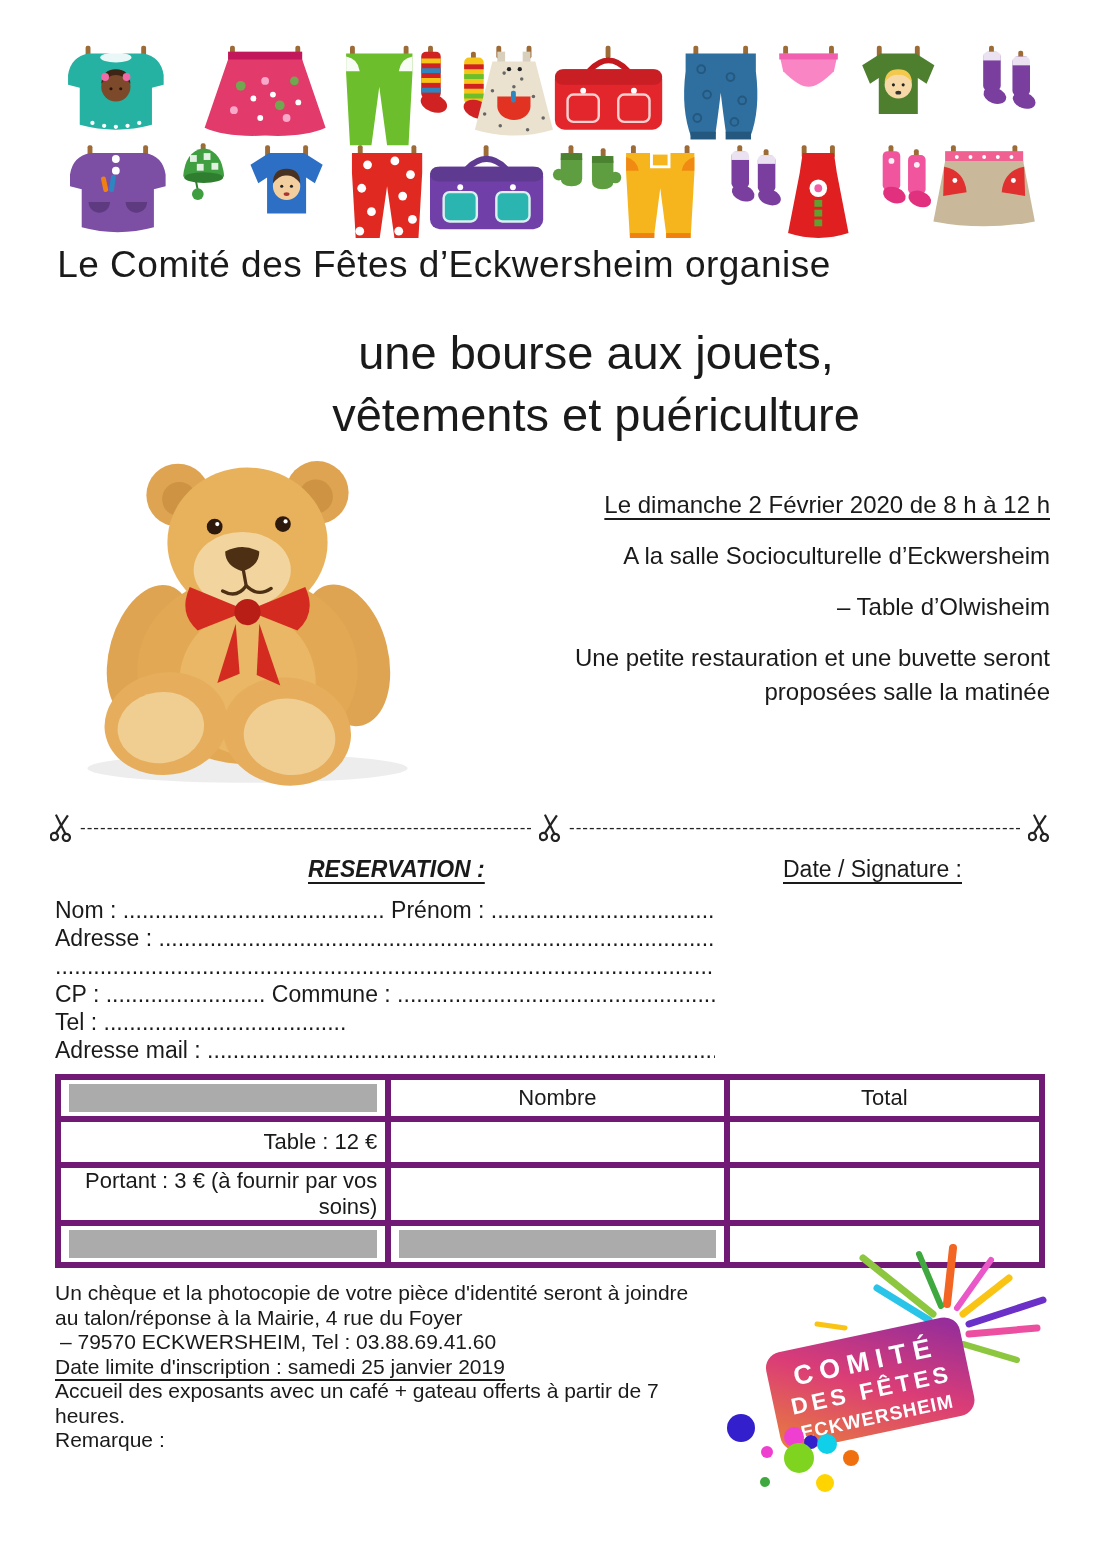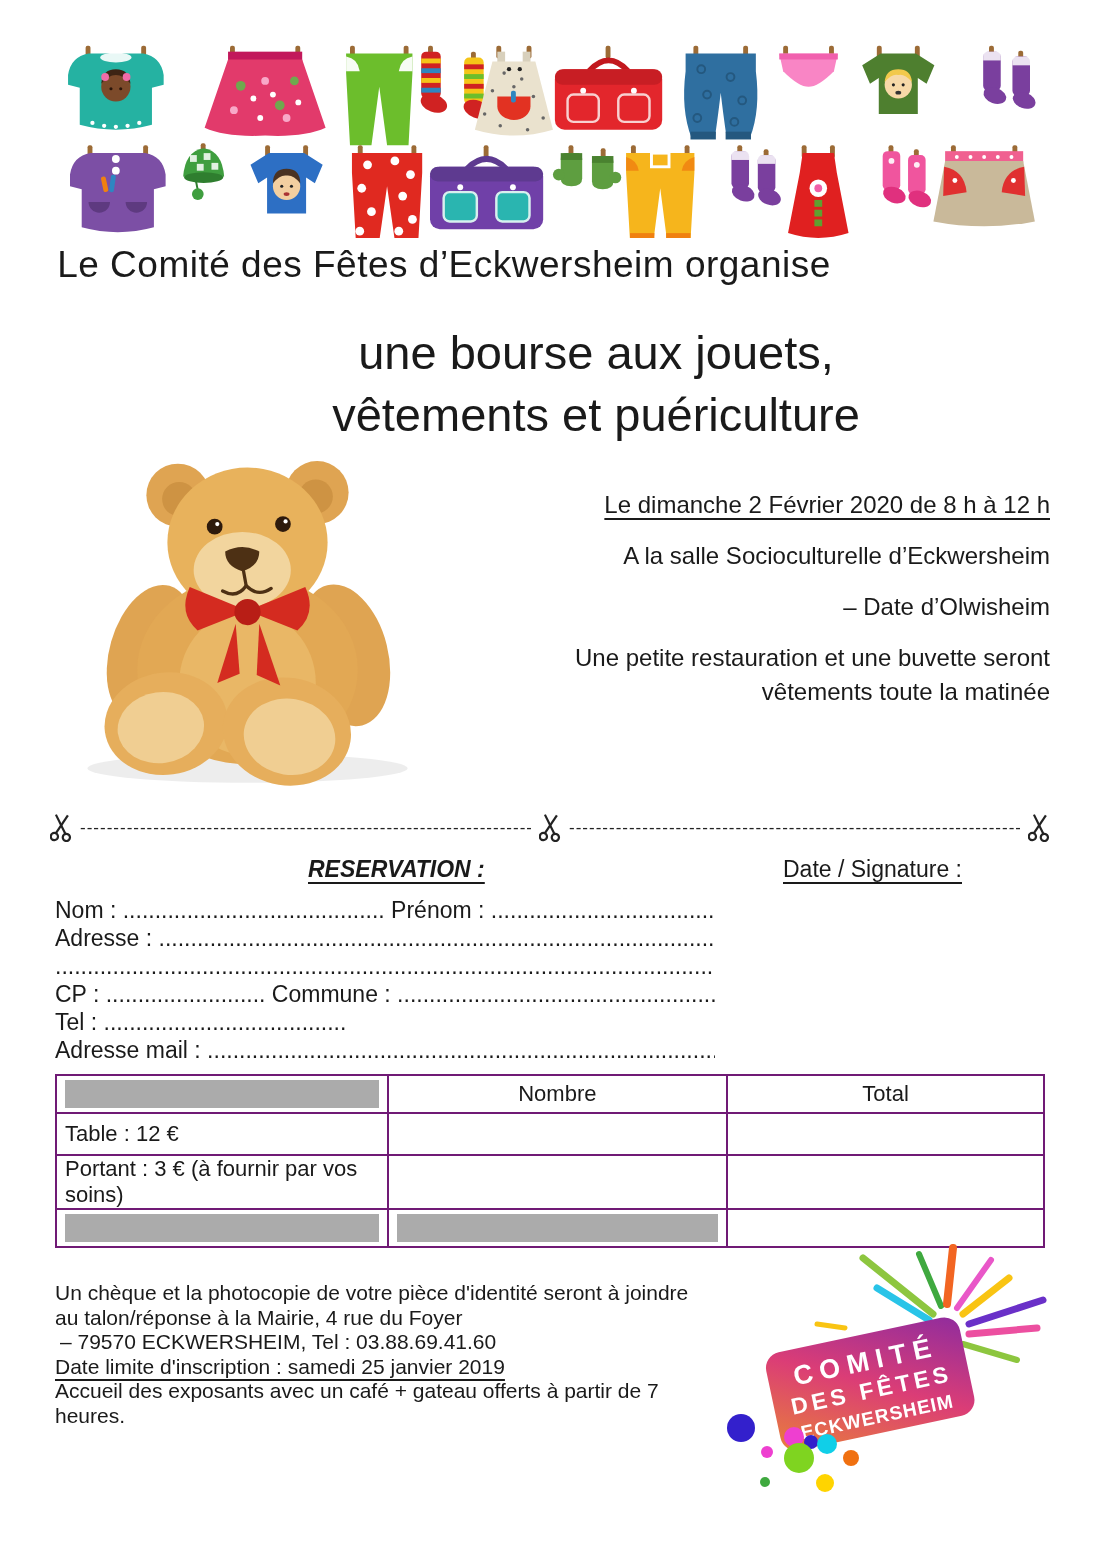--- a/index.html
+++ b/index.html
@@ -21,23 +21,23 @@
   .dashes{overflow:hidden;white-space:nowrap;font-size:17px;letter-spacing:1px;
           color:#222;flex:1;margin:0 8px;line-height:20px;}
   .sc{flex:0 0 auto;width:22px;height:28px;}
   .resrow{position:absolute;left:50px;top:856px;width:1000px;height:30px;font-size:23px;}
   .res-title{position:absolute;left:258px;font-weight:bold;font-style:italic;}
   .res-sig{position:absolute;right:88px;}
   .form{position:absolute;left:55px;top:896px;width:660px;font-size:23px;line-height:28px;}
   .form div{white-space:nowrap;overflow:hidden;}
   .restable{position:absolute;left:55px;top:1074px;width:990px;border-collapse:collapse;
             font-size:22px;}
-  .restable td{border:2px solid #701a75;padding:0 8px;vertical-align:middle;}
+  .restable td{border:6px solid #701a75;padding:0 8px;vertical-align:middle;}
   .restable .hdr td{height:36px;text-align:center;}
-  .restable .r td{height:40px;}
+  .restable .r td{height:40px;text-align:right;}
   .grayfill{background:#ababab;height:28px;margin:2px 0;}
   .bottom{position:absolute;left:55px;top:1258px;width:990px;height:290px;}
   .foot{position:absolute;left:0;top:6px;width:650px;font-size:21px;line-height:24.5px;margin-top:17px;}
   .logo{position:absolute;right:-10px;top:-22px;width:350px;height:300px;}
 </style>
 </head>
 <body>
 
 <div class="page">
 
@@ -369,23 +369,23 @@
       <path d="M149,111 Q158,120 168,113" stroke="#4d3014" stroke-width="2.5" fill="none" stroke-linecap="round"></path>
       <path d="M150,130 L106,112 Q97,132 112,145 Z" fill="#d42b20"></path>
       <path d="M150,130 L194,112 Q203,132 188,145 Z" fill="#d42b20"></path>
       <path d="M141,140 L127,185 L144,178 Z" fill="#d42b20"></path>
       <path d="M159,140 L175,187 L157,179 Z" fill="#d42b20"></path>
       <circle cx="150" cy="131" r="10" fill="#b81e16"></circle>
     </svg>
     <div class="details">
       <div class="d-line u">Le dimanche 2 Février 2020 de 8 h à 12 h</div>
       <div class="d-line">A la salle Socioculturelle d’Eckwersheim</div>
-      <div class="d-line">– Date d’Olwisheim</div>
+      <div class="d-line">– Table d’Olwisheim</div>
       <div>Une petite restauration et une buvette seront</div>
-      <div>vêtements toute la matinée</div>
+      <div>proposées salle la matinée</div>
     </div>
   </div>
 
   <div class="cutrow">
     <svg class="sc" viewBox="0 0 22 28">
       <g stroke="#222" stroke-width="2.2" fill="none" transform="rotate(4 11 14)">
         <path d="M5,1 L16,20"></path>
           <path d="M17,1 L6,20"></path>
         <circle cx="5" cy="23" r="3.6"></circle>
           <circle cx="17" cy="23" r="3.6"></circle>
@@ -456,20 +456,21 @@
   </tbody>
     </table>
 
   <div class="bottom">
     <div class="foot">
       <div>Un chèque et la photocopie de votre pièce d'identité seront à joindre</div>
       <div>au talon/réponse à la Mairie, 4 rue du Foyer</div>
       <div style="padding-left:5px">– 79570 ECKWERSHEIM, Tel : 03.88.69.41.60</div>
       <div class="u" style="display:table">Date limite d'inscription : samedi 25 janvier 2019</div>
       <div>Accueil des exposants avec un café + gateau offerts à partir de 7 heures.</div>
+      <div>Remarque :</div>
     </div>
     <svg class="logo" viewBox="0 0 350 300">
       <defs>
         <linearGradient id="logoGrad" x1="0" y1="1" x2="1" y2="0">
           <stop offset="0" stop-color="#e8803a"></stop>
           <stop offset="0.5" stop-color="#db3d76"></stop>
           <stop offset="1" stop-color="#8f2c9e"></stop>
         </linearGradient>
       </defs>
       <g stroke-linecap="round">

